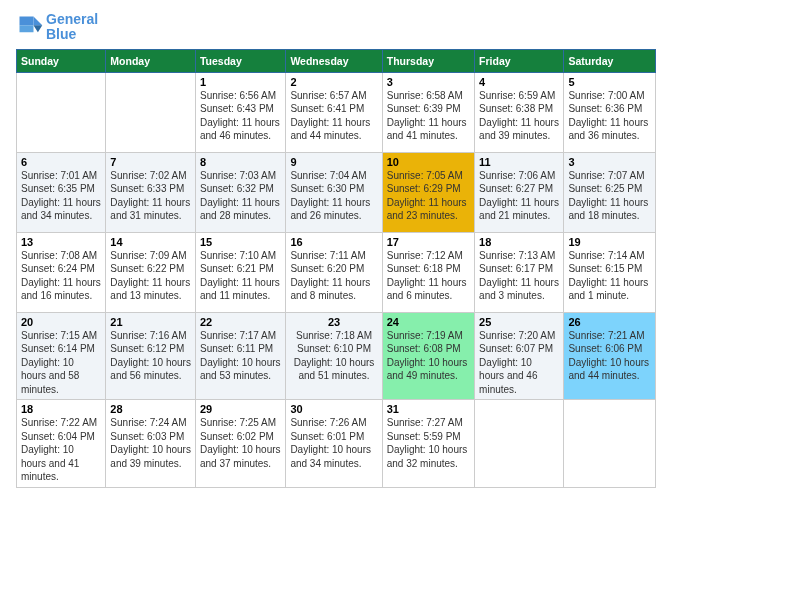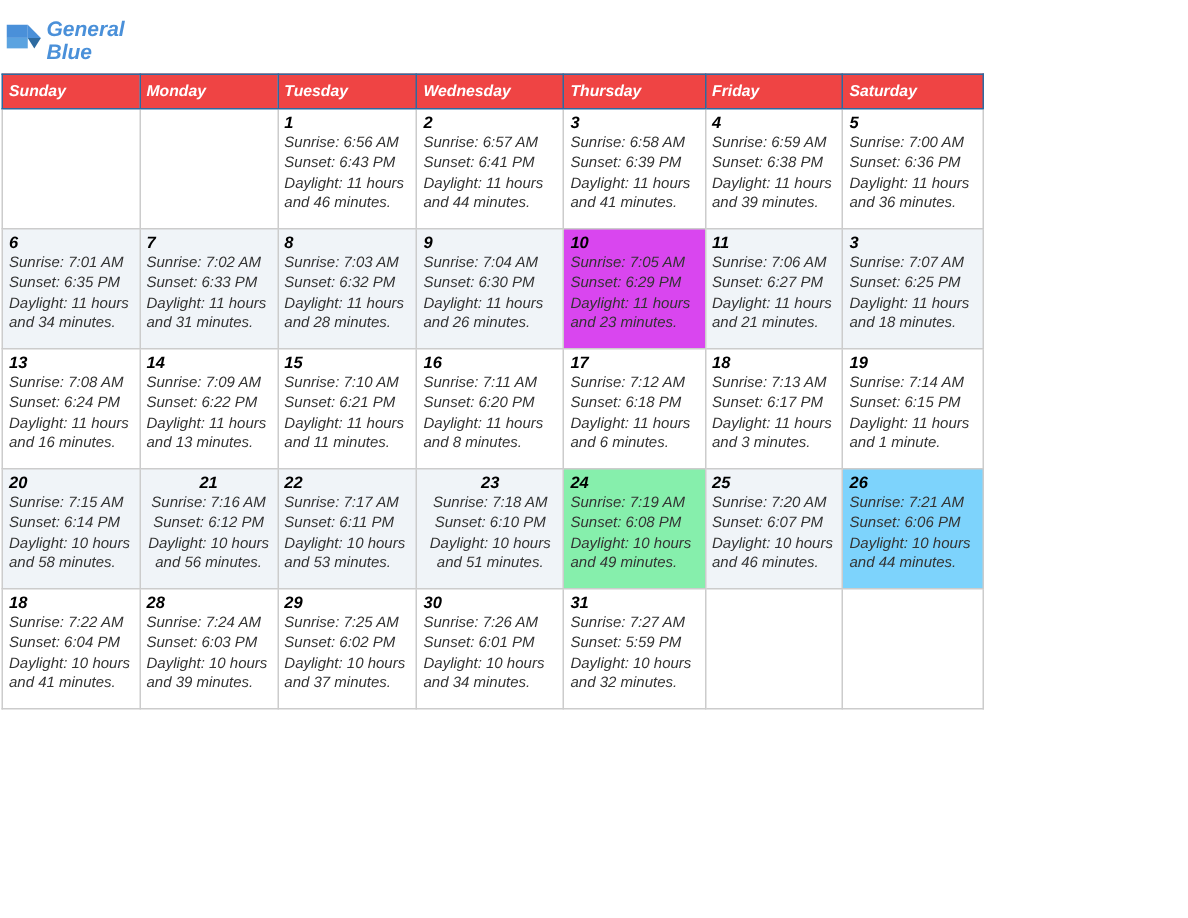--- a/index.html
+++ b/index.html
@@ -6,22 +6,21 @@
     body {
       width: 792px;
       height: 612px;
       font-family: Arial, sans-serif;
       background: #fff;
       overflow: hidden;
     }
     .page {
       width: 672px;
       height: 612px;
-      padding: 12px 16px 10px 1px;
-      font-style: italic;
+      padding: 12px 16px 10px 16px;
     }
     .header {
       display: flex;
       align-items: flex-start;
       justify-content: space-between;
       margin-bottom: 6px;
     }
     .logo {
       display: flex;
       align-items: center;
@@ -53,21 +52,21 @@
       font-size: 14px;
       color: #555;
       margin-top: 2px;
     }
     .calendar {
       width: 100%;
       border-collapse: collapse;
       font-size: 9.5px;
     }
     .calendar th {
-      background: #ef4444;
+      background: #15803d;
       color: #fff;
       padding: 5px 4px;
       text-align: left;
       font-weight: bold;
       font-size: 10.5px;
       border: 1px solid #2d6aa0;
     }
     .calendar td {
       border: 1px solid #ccc;
       vertical-align: top;
@@ -168,21 +167,21 @@
             <div class="cell-text">Sunrise: 7:02 AM<br>Sunset: 6:33 PM<br>Daylight: 11 hours and 31 minutes.</div>
           </td>
           <td style="background: rgb(240, 244, 248);">
             <span class="day-num">8</span>
             <div class="cell-text">Sunrise: 7:03 AM<br>Sunset: 6:32 PM<br>Daylight: 11 hours and 28 minutes.</div>
           </td>
           <td style="background: rgb(240, 244, 248);">
             <span class="day-num">9</span>
             <div class="cell-text">Sunrise: 7:04 AM<br>Sunset: 6:30 PM<br>Daylight: 11 hours and 26 minutes.</div>
           </td>
-          <td style="background: #d946ef;">
+          <td style="background: #eab308;">
             <span class="day-num">10</span>
             <div class="cell-text">Sunrise: 7:05 AM<br>Sunset: 6:29 PM<br>Daylight: 11 hours and 23 minutes.</div>
           </td>
           <td style="background: rgb(240, 244, 248);">
             <span class="day-num">11</span>
             <div class="cell-text">Sunrise: 7:06 AM<br>Sunset: 6:27 PM<br>Daylight: 11 hours and 21 minutes.</div>
           </td>
           <td style="background: rgb(240, 244, 248);">
             <span class="day-num">3</span>
             <div class="cell-text">Sunrise: 7:07 AM<br>Sunset: 6:25 PM<br>Daylight: 11 hours and 18 minutes.</div>
@@ -216,21 +215,21 @@
           <td>
             <span class="day-num">19</span>
             <div class="cell-text">Sunrise: 7:14 AM<br>Sunset: 6:15 PM<br>Daylight: 11 hours and 1 minute.</div>
           </td>
         </tr>
         <tr>
           <td style="background: rgb(240, 244, 248);">
             <span class="day-num">20</span>
             <div class="cell-text">Sunrise: 7:15 AM<br>Sunset: 6:14 PM<br>Daylight: 10 hours and 58 minutes.</div>
           </td>
-          <td style="background: rgb(240, 244, 248); text-align: center;">
+          <td style="background: rgb(240, 244, 248);">
             <span class="day-num">21</span>
             <div class="cell-text">Sunrise: 7:16 AM<br>Sunset: 6:12 PM<br>Daylight: 10 hours and 56 minutes.</div>
           </td>
           <td style="background: rgb(240, 244, 248);">
             <span class="day-num">22</span>
             <div class="cell-text">Sunrise: 7:17 AM<br>Sunset: 6:11 PM<br>Daylight: 10 hours and 53 minutes.</div>
           </td>
           <td style="background: rgb(240, 244, 248); text-align: center;">
             <span class="day-num">23</span>
             <div class="cell-text">Sunrise: 7:18 AM<br>Sunset: 6:10 PM<br>Daylight: 10 hours and 51 minutes.</div>

